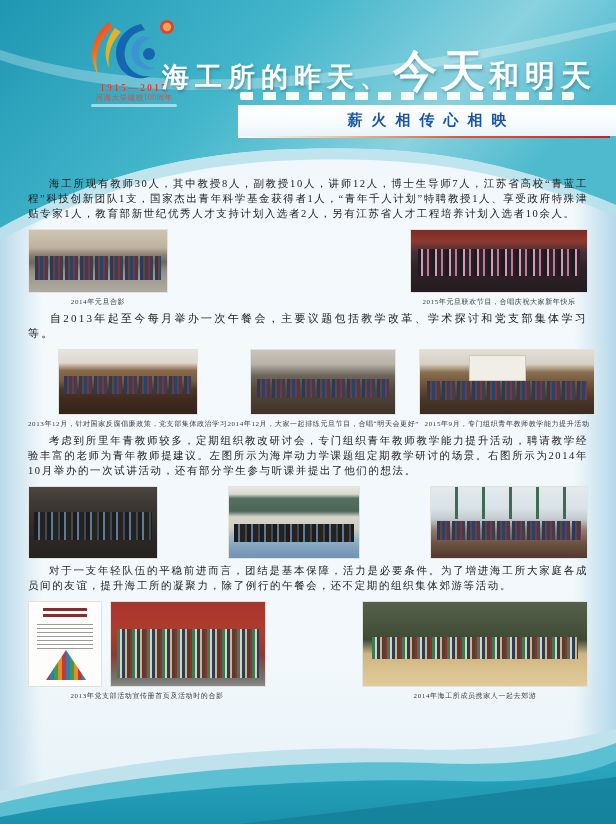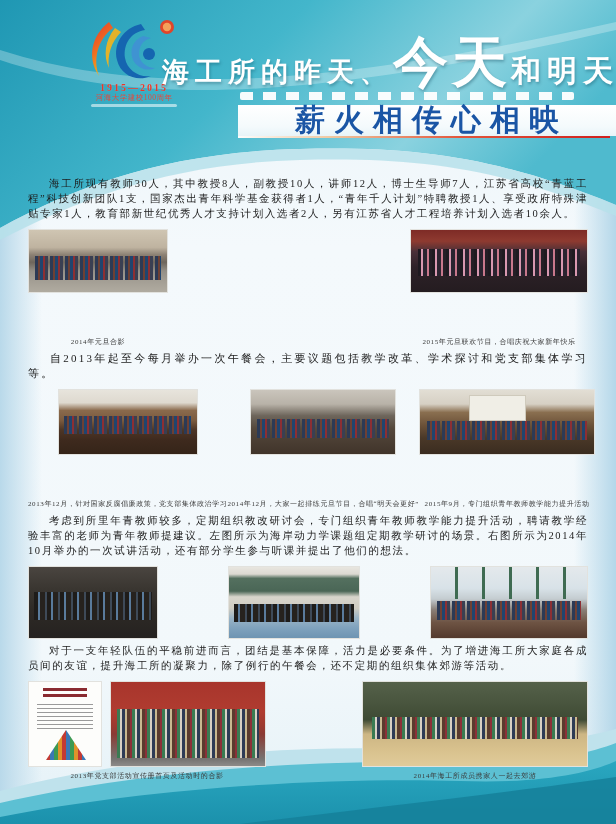--- a/index.html
+++ b/index.html
@@ -14,38 +14,38 @@
   .header-waves{position:absolute;top:0;left:0;z-index:1;}
   .logo{position:absolute;top:18px;left:66px;width:136px;height:104px;z-index:3;text-align:center;}
   .logo svg{display:block;margin:0 auto;}
   .logo-years{font-size:10px;font-weight:bold;color:#e8372a;letter-spacing:2px;line-height:11px;text-shadow:0 0 1px rgba(255,255,255,.4);}
   .logo-sub{font-size:7.5px;color:#e8483a;letter-spacing:.5px;line-height:9px;}
   .logo-tiny{margin:2px auto 0;width:86px;height:3px;background:rgba(255,255,255,.55);border-radius:2px;}
   .title{position:absolute;top:26px;left:162px;width:440px;z-index:3;display:flex;align-items:baseline;
     color:#fff;font-weight:bold;white-space:nowrap;
     text-shadow:1px 2px 3px rgba(10,60,80,.35);}
   .title .t1{font-size:27px;letter-spacing:6px;}
-  .title .t2{font-size:55px;letter-spacing:4px;}
+  .title .t2{font-size:44px;letter-spacing:4px;margin-top:16px;}
   .title .t3{font-size:30px;letter-spacing:6px;}
   .filmstrip{position:absolute;top:92px;left:240px;width:334px;height:8px;z-index:3;
     background:repeating-linear-gradient(90deg,rgba(255,255,255,.95) 0 13px,rgba(255,255,255,0) 13px 23px);
     border-radius:2px;}
   .banner-strip{position:absolute;top:105px;left:238px;width:378px;height:31px;z-index:3;
     background:linear-gradient(180deg,#ffffff 0%,#f4fafc 70%,#e8f4f8 100%);
     display:flex;align-items:center;justify-content:center;}
-  .banner-strip .slogan{font-size:30px;font-weight:bold;color:#1a55a5;letter-spacing:9px;text-indent:9px;}
+  .banner-strip .slogan{font-size:15px;font-weight:bold;color:#1a55a5;letter-spacing:9px;text-indent:9px;}
   .redline{position:absolute;top:136px;left:238px;width:372px;height:2px;z-index:3;
     background:linear-gradient(90deg,#fdfdfd 0%,#f0c8a0 25%,#e2553a 60%,#cf1f1d 100%);}
   
   .content{position:absolute;top:176px;left:28px;width:560px;z-index:2;}
   .para{margin:0 0 8px 0;font-size:10.5px;line-height:15px;color:#1c1c1c;
     letter-spacing:1.6px;text-align:justify;text-indent:2em;}
   .para.single{letter-spacing:2.2px;font-size:11px;}
   .photo-row{display:flex;justify-content:space-between;align-items:flex-start;margin:2px 0 4px 0;}
-  figure{margin:0;display:flex;flex-direction:column;align-items:center;gap:40px;}
+  figure{margin:0;display:flex;flex-direction:column;align-items:center;}
   figcaption{margin-top:4px;font-size:7px;color:#3a3a3a;letter-spacing:.6px;white-space:nowrap;}
   .photo{position:relative;overflow:hidden;border:1px solid #e2e2de;box-sizing:border-box;}
   .crowd{position:absolute;left:4%;right:4%;
     background:repeating-linear-gradient(90deg,#2c3a55 0 3px,#6e4034 3px 5px,#20456f 5px 8px,#8c2f33 8px 10px,#3a3f52 10px 13px,rgba(0,0,0,0) 13px 15px);}
   .crowd.pink{background:repeating-linear-gradient(90deg,#1e1a20 0 3px,#d898b0 3px 5px,#2a2430 5px 9px,#c8788c 9px 11px,#241e26 11px 14px);}
   .crowd.dim{background:repeating-linear-gradient(90deg,#1e1c1a 0 4px,#5a7b9c 4px 6px,#26221e 6px 11px,#3e4a58 11px 13px);}
   .crowd.colorful{background:repeating-linear-gradient(90deg,#3a7b52 0 3px,#d8d0c4 3px 5px,#2e3b55 5px 8px,#c8b890 8px 10px,#5a3b2e 10px 13px,#8c3038 13px 15px);}
   
   .ph-r1a{width:140px;height:64px;background:linear-gradient(180deg,#cfc5b2 0%,#bfb3a0 28%,#8c8174 40%,#6e665c 52%,#948f86 66%,#a39e94 82%,#b0aba0 100%);}
   .ph-r1b{width:140px;height:64px;background:linear-gradient(180deg,#dad6cc 0%,#cdc8bd 35%,#c2bcb0 55%,#b5ad9e 75%,#a89f8e 100%);}

